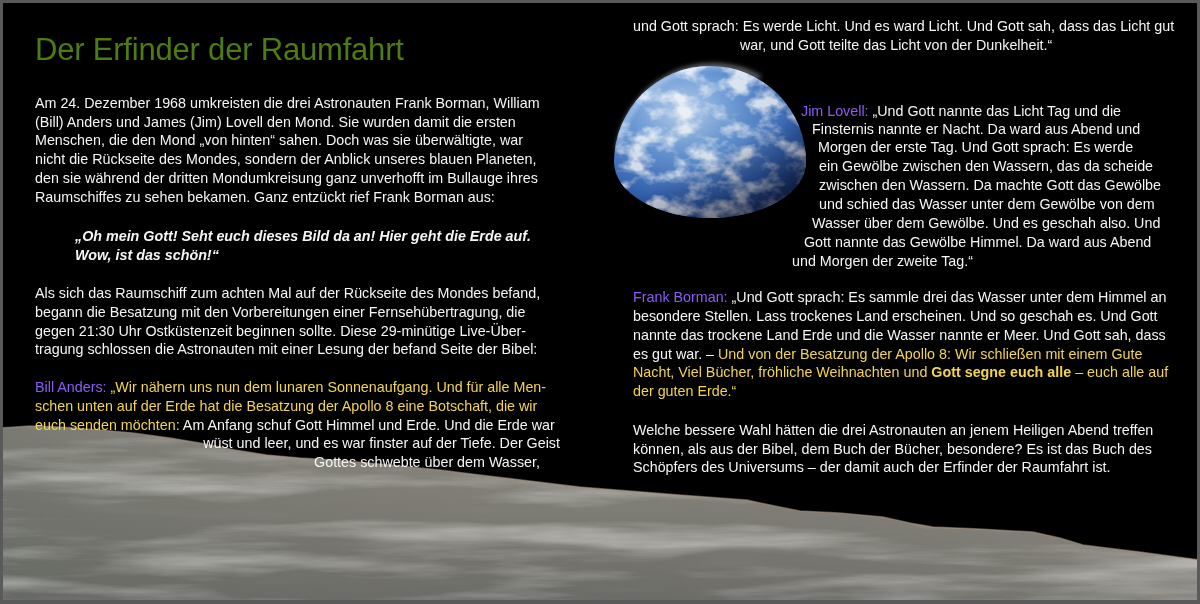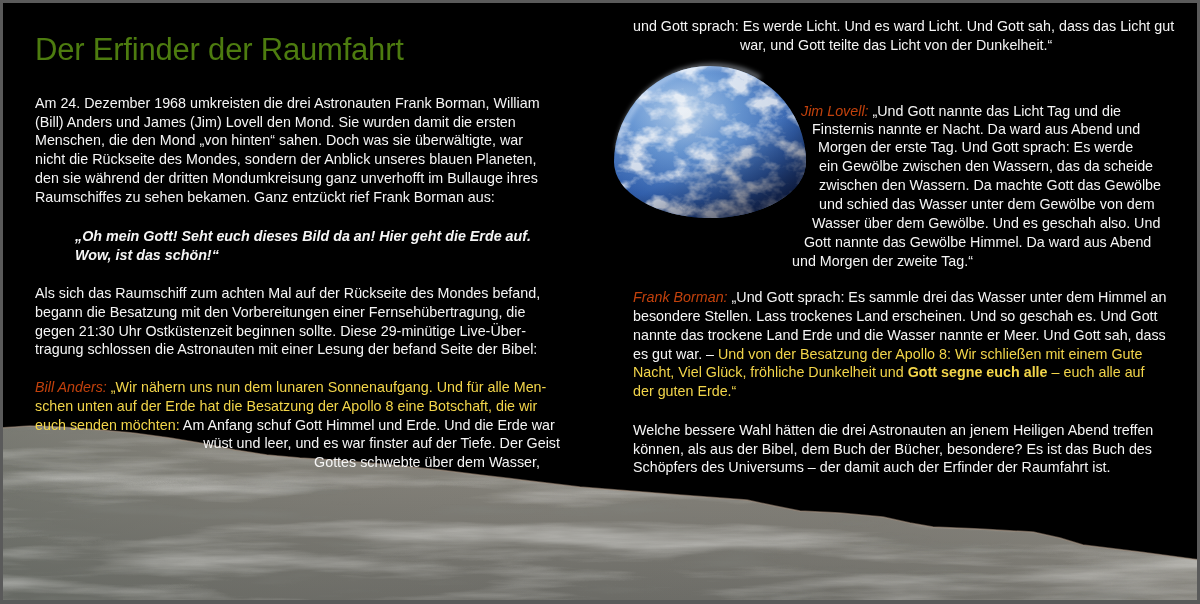--- a/index.html
+++ b/index.html
@@ -25,21 +25,21 @@
       letter-spacing: -0.2px;
     }
     .ln {
       position: absolute;
       font-size: 14.3px; line-height: 18px;
       white-space: nowrap; z-index: 3; margin-top: 10px;
     }
     .r { }
     .quote { font-weight: bold; font-style: italic; }
     .y { color: #f2d54a; }
-    .spk { font-style: italic; color: #c2410c; }
+    .spk { color: #8b5cf6; }
     .b { font-weight: bold; }
   </style>
 </head>
 <body>
 
 <div class="page">
 
   <svg class="art" viewBox="0 0 1200 604" xmlns="http://www.w3.org/2000/svg">
     <defs>
       <linearGradient id="moonGrad" x1="0" y1="0" x2="0" y2="1">
@@ -167,21 +167,21 @@
       <span class="spk">Frank Borman:</span>
       <span>„Und Gott sprach: Es sammle drei das Wasser unter dem Himmel an</span>
     </div>
     <div class="ln" style="left:633px;top:297px">besondere Stellen. Lass trockenes Land erscheinen. Und so geschah es. Und Gott</div>
     <div class="ln" style="left:633px;top:316px">nannte das trockene Land Erde und die Wasser nannte er Meer. Und Gott sah, dass</div>
     <div class="ln" style="left:633px;top:335px">
       <span>es gut war. –</span>
       <span class="y">Und von der Besatzung der Apollo 8: Wir schließen mit einem Gute</span>
     </div>
     <div class="ln y" style="left:633px;top:353px">
-      <span>Nacht, Viel Glück, fröhliche Dunkelheit und</span>
+      <span>Nacht, Viel Bücher, fröhliche Weihnachten und</span>
       <span class="b">Gott segne euch alle</span>
       <span>– euch alle auf</span>
     </div>
     <div class="ln y" style="left:633px;top:372px">der guten Erde.“</div>
   </div>
 
   <div>
     <div class="ln" style="left:633px;top:411px">Welche bessere Wahl hätten die drei Astronauten an jenem Heiligen Abend treffen</div>
     <div class="ln" style="left:633px;top:430px">können, als aus der Bibel, dem Buch der Bücher, besondere? Es ist das Buch des</div>
     <div class="ln" style="left:633px;top:448px">Schöpfers des Universums – der damit auch der Erfinder der Raumfahrt ist.</div>

